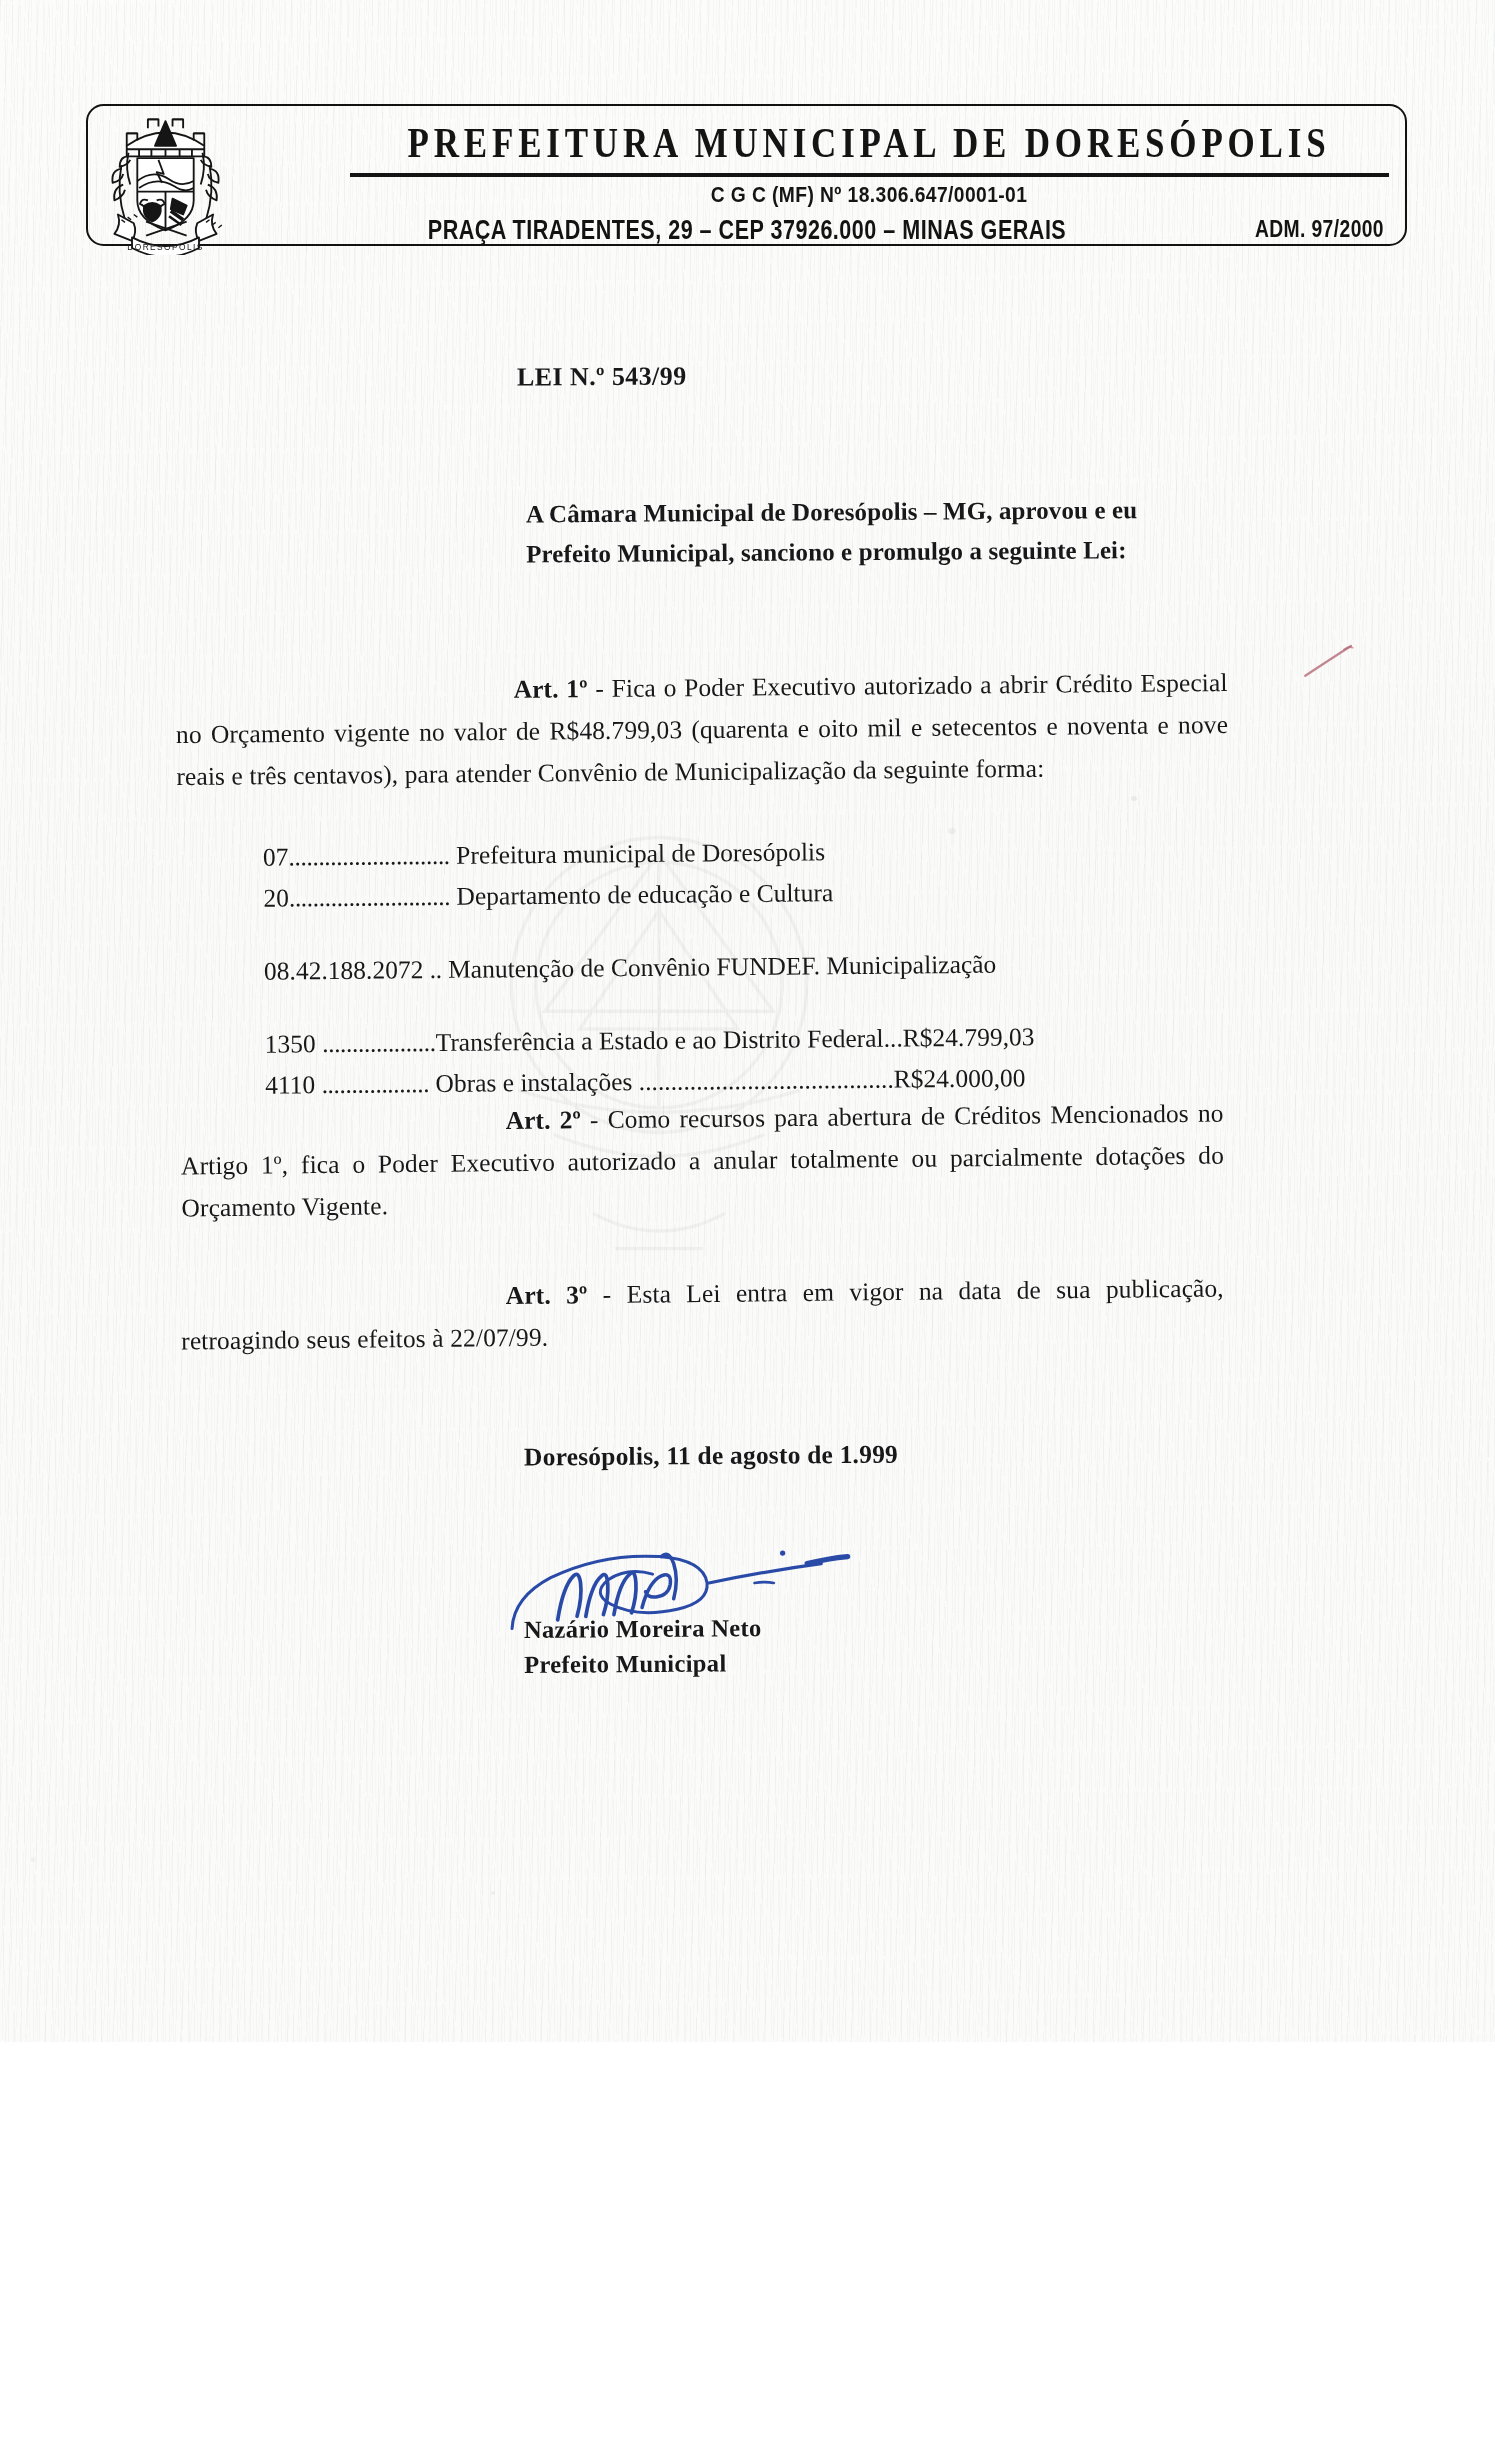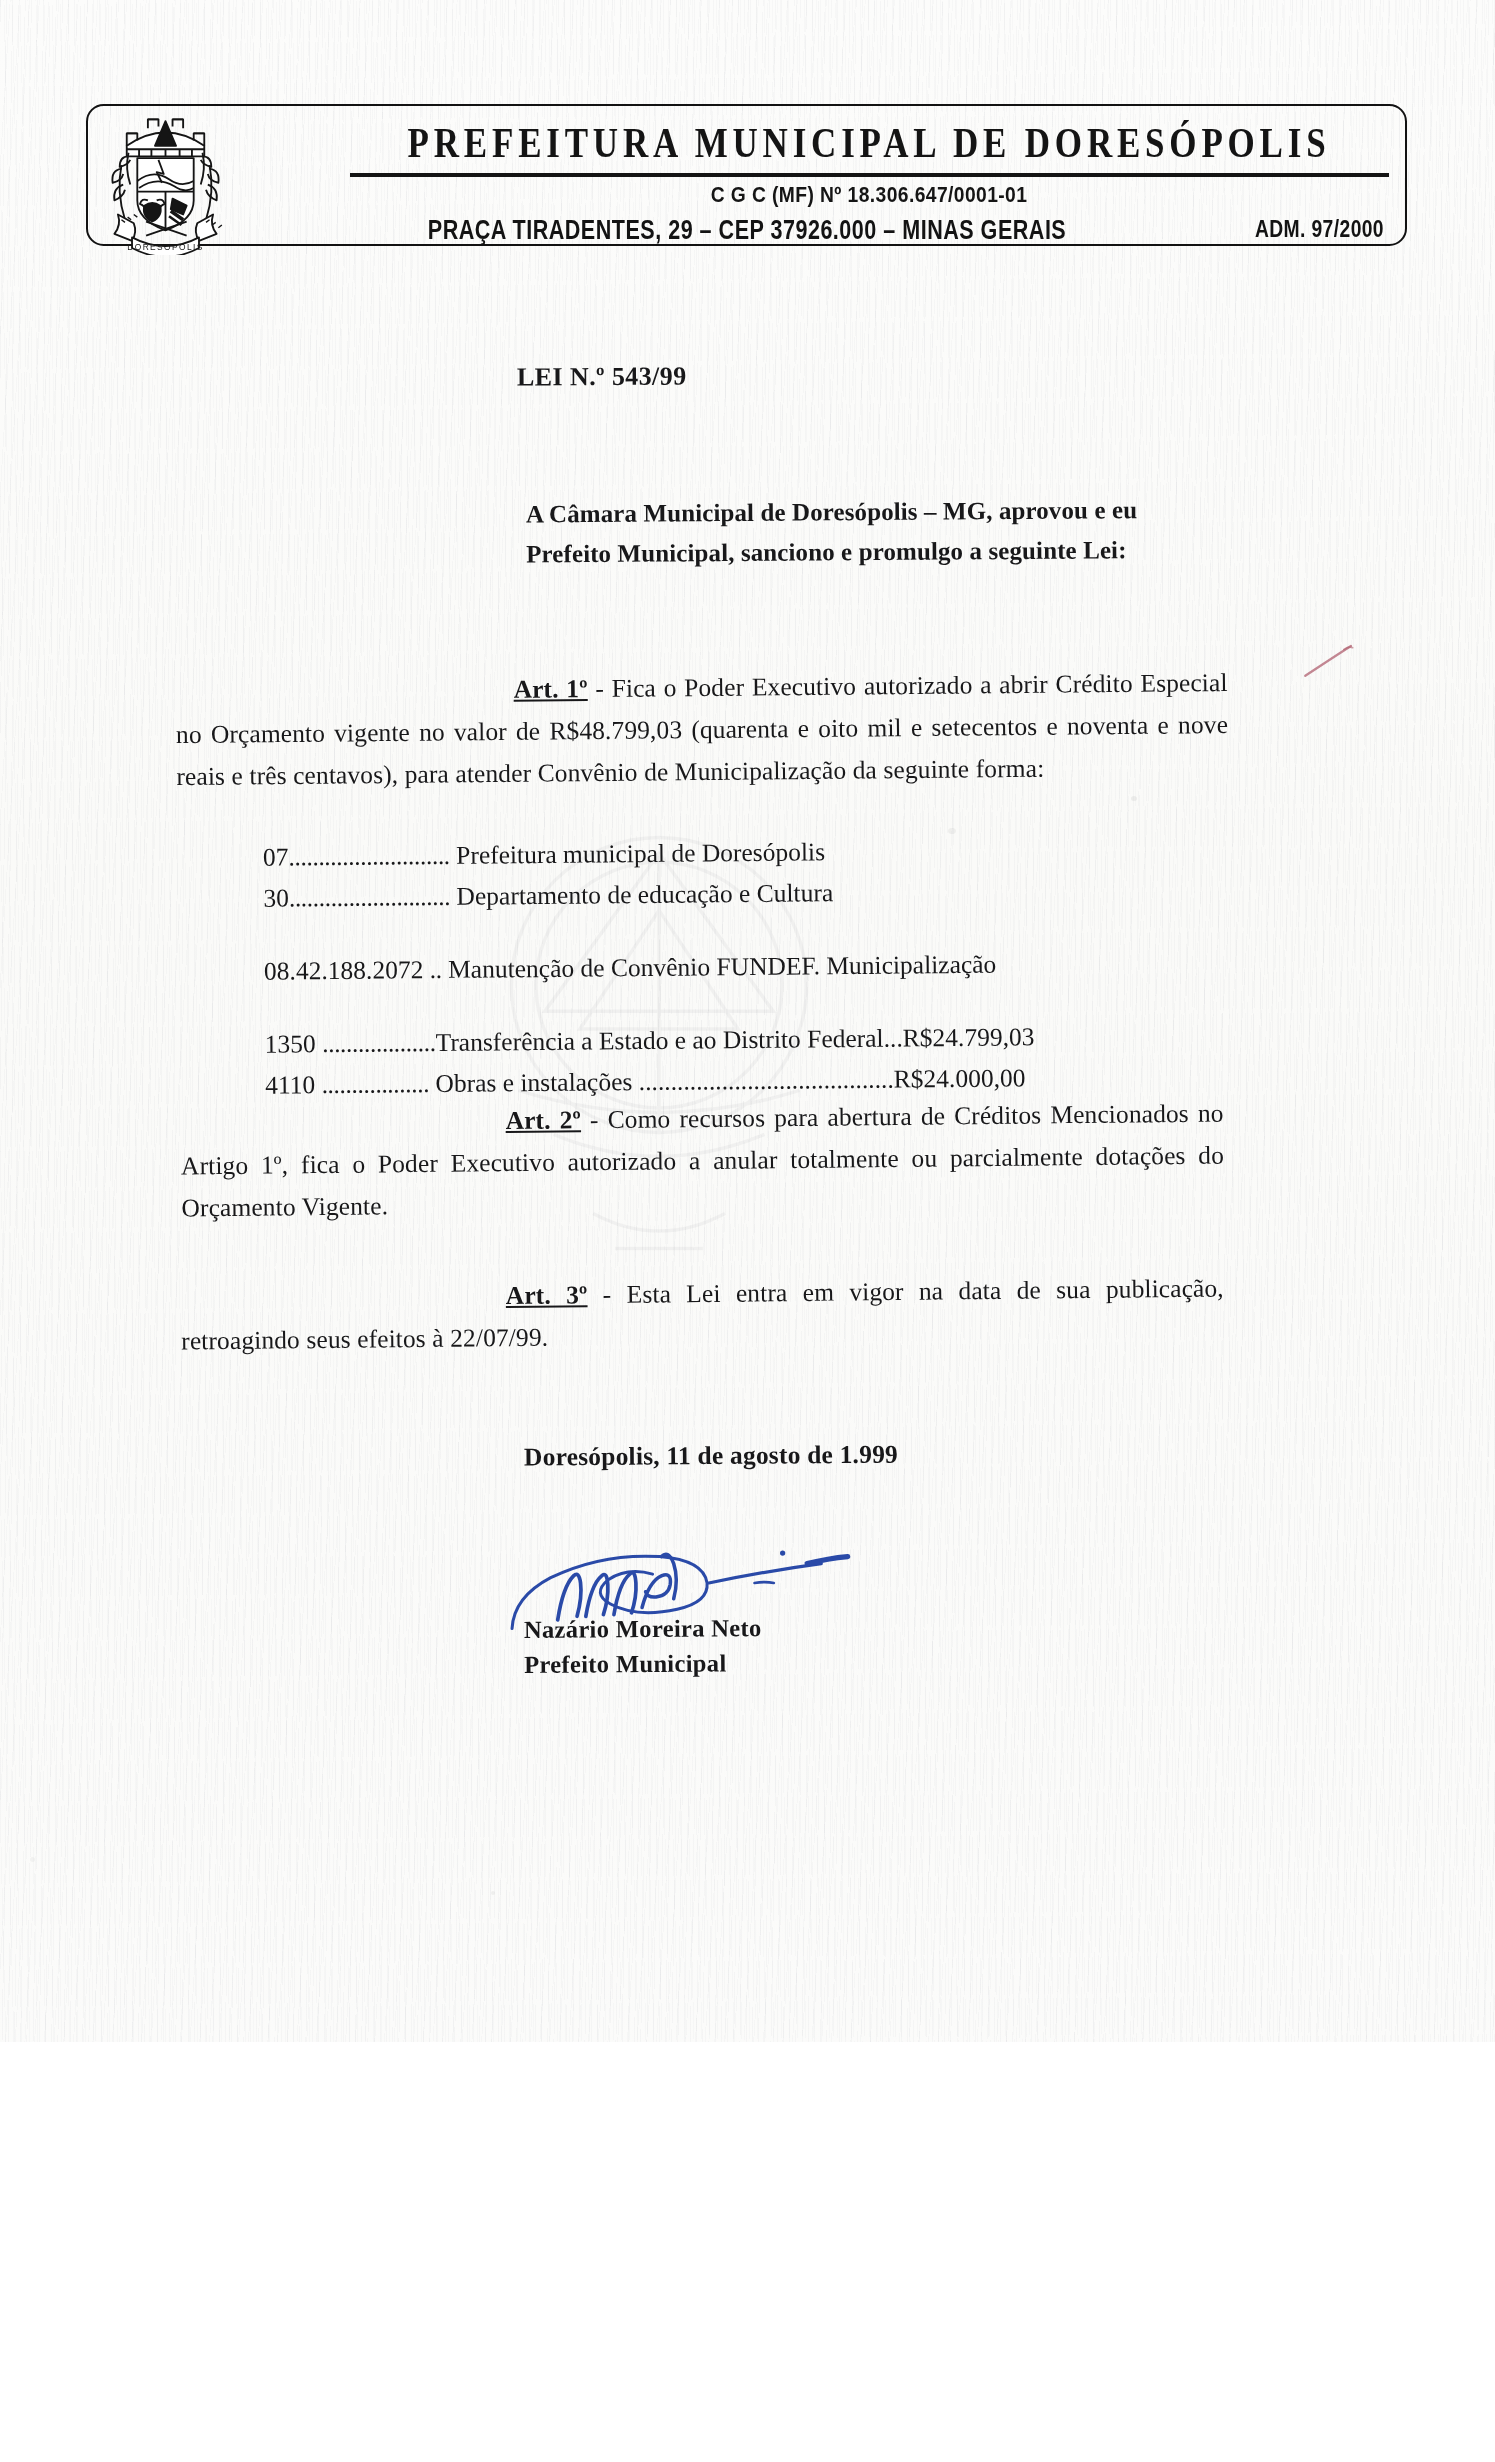--- a/index.html
+++ b/index.html
@@ -198,21 +198,21 @@
   }
 
   .article {
     position: absolute;
     font-size: 25.5px;
     line-height: 42px;
     text-align: justify;
     text-justify: inter-word;
     letter-spacing: 0.1px;
   }
-  .article b { font-weight: 700; text-decoration: underline; }
+  .article b { font-weight: 700; }
 
   #art1 {
     left: 176px;
     top: 667px;
     width: 1052px;
     transform: rotate(-0.55deg);
   }
   #art1 .lead { margin-left: 338px; }
 
   #art2 {
@@ -385,21 +385,21 @@
 
   <div id="art1" class="article doc-text">
     <b class="lead">Art. 1º</b><span> - Fica o Poder Executivo autorizado a abrir Crédito Especial no Orçamento vigente no valor de R$48.799,03 (quarenta e oito mil e setecentos e noventa e nove reais e três centavos), para atender Convênio de Municipalização da seguinte forma:</span>
   </div>
 
   <div id="budget" class="doc-text">
     <div>
       <span>07</span><span class="dots">...........................</span> <span>Prefeitura municipal de Doresópolis</span>
     </div>
     <div>
-      <span>30</span><span class="dots">...........................</span> <span>Departamento de educação e Cultura</span>
+      <span>20</span><span class="dots">...........................</span> <span>Departamento de educação e Cultura</span>
     </div>
     <div class="grp2">
       <span>08.42.188.2072</span> <span class="dots">..</span> <span>Manutenção de Convênio FUNDEF. Municipalização</span>
     </div>
     <div class="grp3">
       <span>1350</span> <span class="dots">...................</span><span>Transferência a Estado e ao Distrito Federal...</span><span>R$24.799,03</span>
     </div>
     <div>
       <span>4110</span> <span class="dots">..................</span> <span>Obras e instalações ........................................</span><span>R$24.000,00</span>
     </div>

